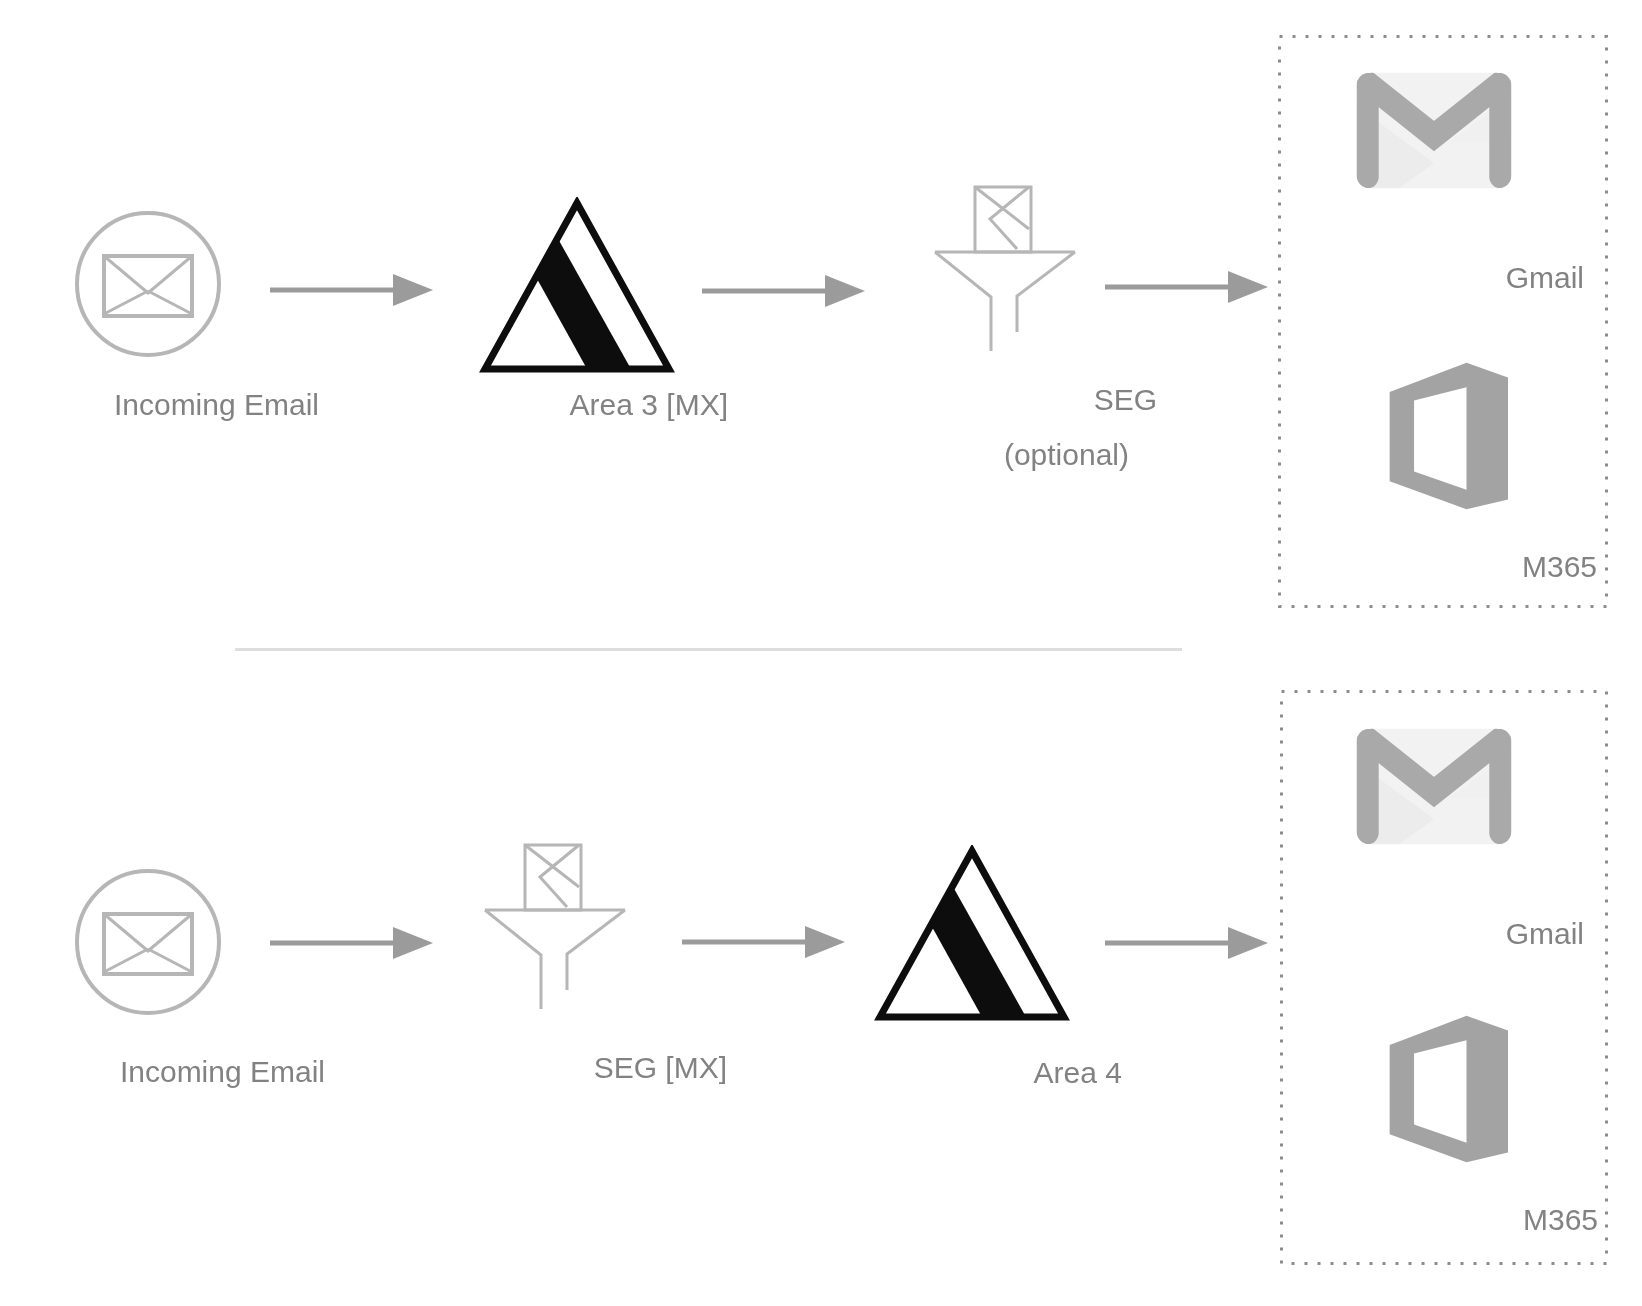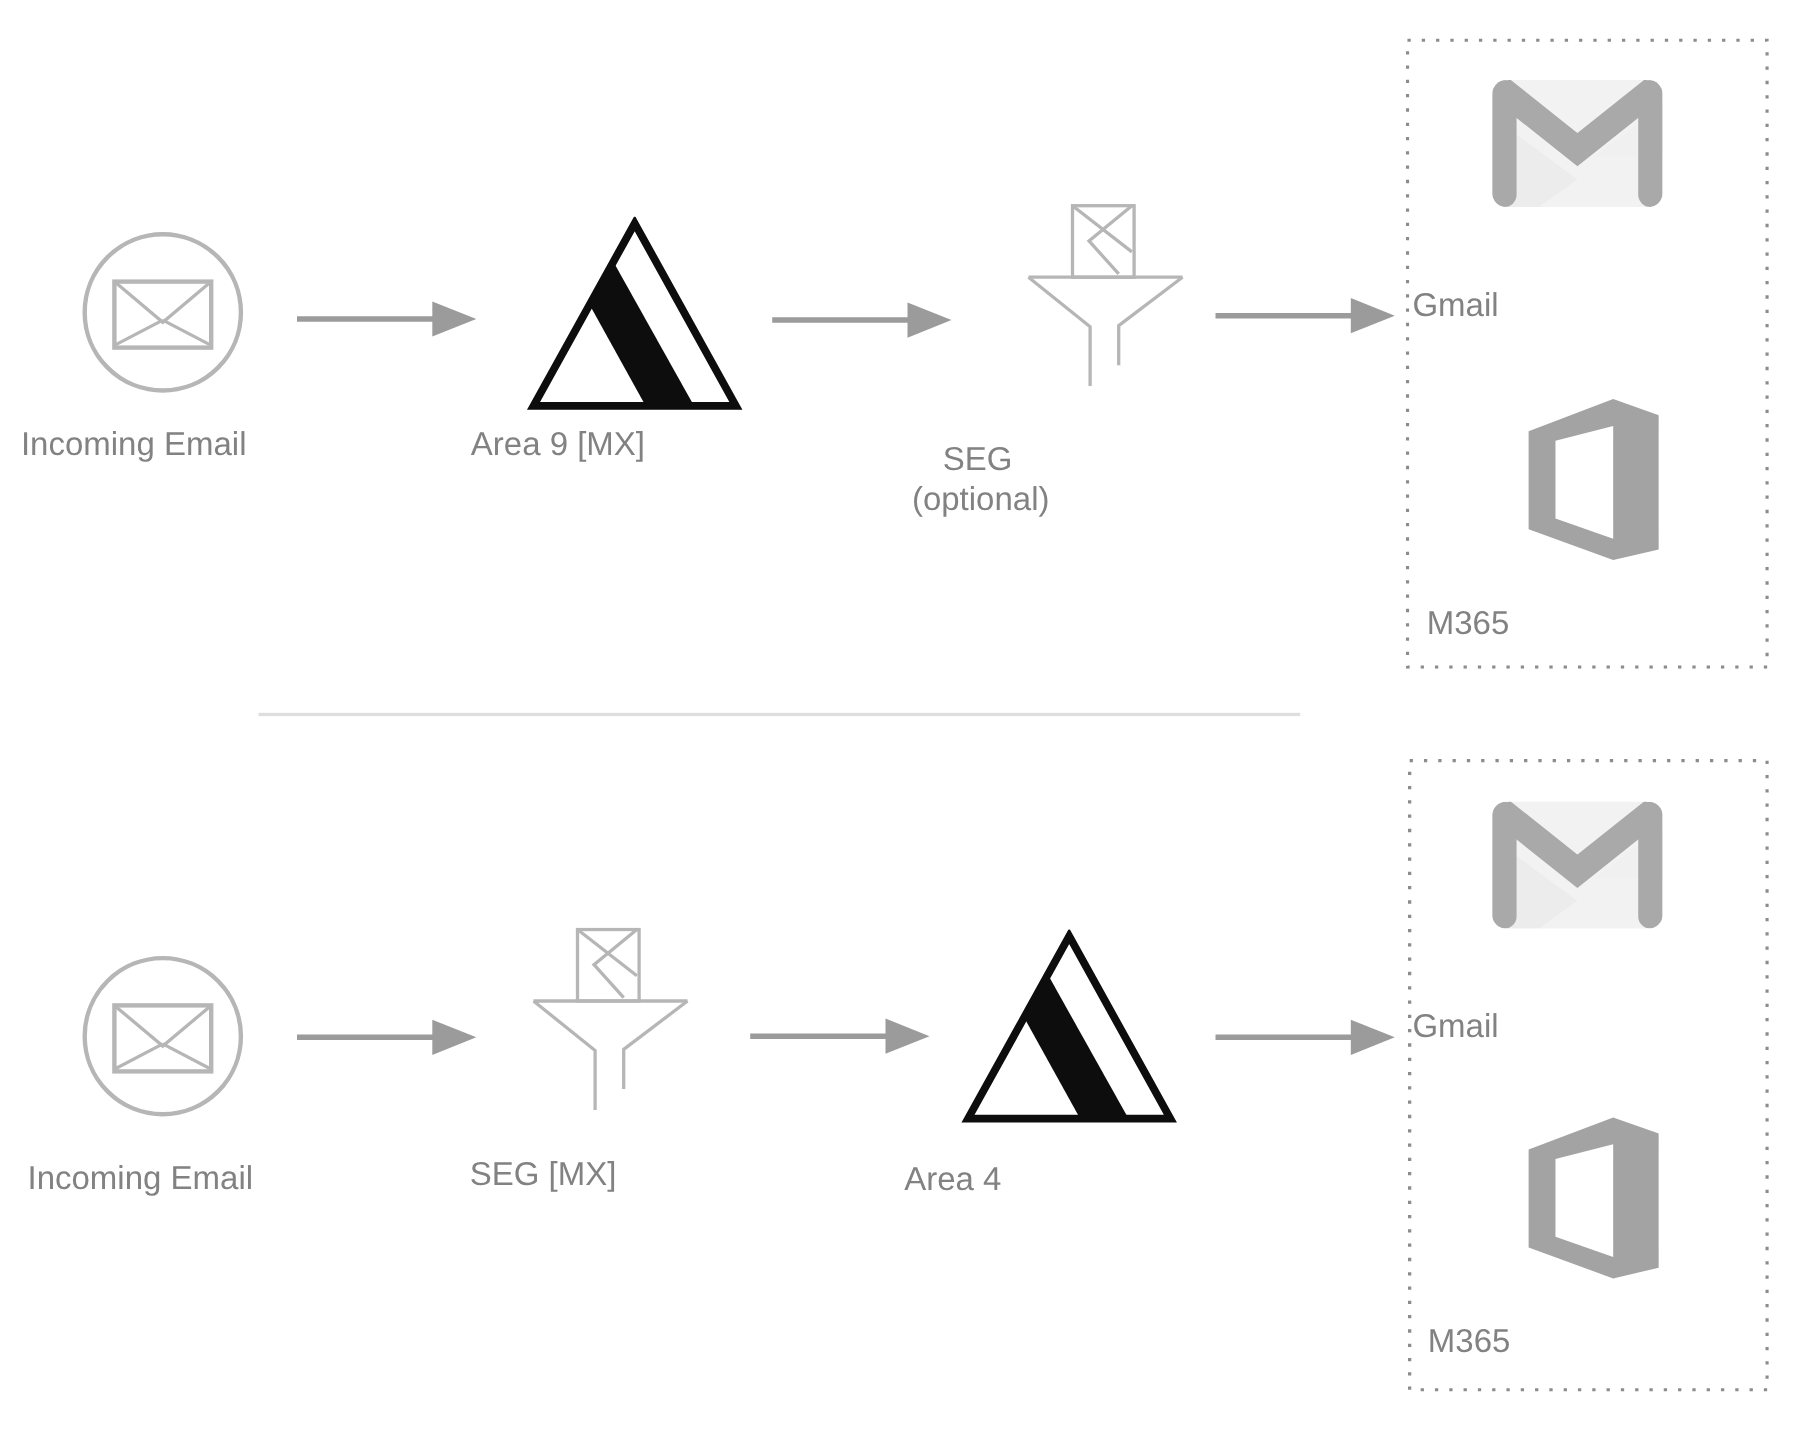--- a/index.html
+++ b/index.html
@@ -14,21 +14,21 @@
     --logo-black:#0d0d0d;
     --divider:#dedede;
   }
   html,body{margin:0;padding:0;}
   body{background:#fff;font-family:"Liberation Sans","DejaVu Sans",sans-serif;}
   .canvas{
     position:relative;width:1642px;height:1306px;background:var(--canvas-bg);overflow:hidden;
   }
   .abs{position:absolute;}
   .lbl{
-    position:absolute;width:300px;text-align:left;
+    position:absolute;width:300px;text-align:right;
     font-size:30px;line-height:36px;color:var(--label-text);
     white-space:nowrap;
   }
   .stroke-light{stroke:var(--light-stroke);fill:none;}
   .stroke-arrow{stroke:var(--arrow);fill:none;}
   .fill-arrow{fill:var(--arrow);}
   .dash-rect{stroke:var(--dots);fill:none;stroke-dasharray:3 10;stroke-width:3;}
   .divider{
     position:absolute;left:235px;top:648px;width:947px;height:3px;
     background:var(--divider);
@@ -52,36 +52,36 @@
 
     <svg class="abs" style="left:266px;top:272px" width="170" height="36" viewBox="0 0 170 36">
       <line class="stroke-arrow" x1="4" y1="18" x2="132" y2="18" stroke-width="5"></line>
       <polygon class="fill-arrow" points="127,2 167,18 127,34"></polygon>
     </svg>
 
     <svg class="abs" style="left:477px;top:197px" width="200" height="180" viewBox="0 0 200 180">
       <path d="M100,6 L192,172 L8,172 Z" fill="#ffffff" stroke="var(--logo-black)" stroke-width="7"></path>
       <path d="M80.6,41 L154,172 L110,172 L59,80 Z" fill="var(--logo-black)"></path>
     </svg>
-    <div class="lbl" style="left:428px;top:387px">Area 9 [MX]</div>
+    <div class="lbl" style="left:428px;top:387px">Area 3 [MX]</div>
 
     <svg class="abs" style="left:698px;top:273px" width="170" height="36" viewBox="0 0 170 36">
       <line class="stroke-arrow" x1="4" y1="18" x2="132" y2="18" stroke-width="5"></line>
       <polygon class="fill-arrow" points="127,2 167,18 127,34"></polygon>
     </svg>
 
     <svg class="abs" style="left:933px;top:185px" width="144" height="170" viewBox="0 0 144 170">
       <rect class="stroke-light" x="42" y="2" width="56" height="65" stroke-width="3"></rect>
       <path class="stroke-light" stroke-width="3" d="M42,2 L96,44"></path>
       <path class="stroke-light" stroke-width="3" d="M96,2 L57,34 L84,64"></path>
       <path class="stroke-light" stroke-width="3" d="M2,67 H142"></path>
       <path class="stroke-light" stroke-width="3" d="M2,67 L58,112 V166"></path>
       <path class="stroke-light" stroke-width="3" d="M142,67 L84,111 V147"></path>
     </svg>
-    <div class="lbl" style="left:857px;top:400px">SEG</div>
+    <div class="lbl" style="left:857px;top:382px">SEG</div>
     <div class="lbl" style="left:829px;top:437px">(optional)</div>
 
     <svg class="abs" style="left:1101px;top:269px" width="170" height="36" viewBox="0 0 170 36">
       <line class="stroke-arrow" x1="4" y1="18" x2="132" y2="18" stroke-width="5"></line>
       <polygon class="fill-arrow" points="127,2 167,18 127,34"></polygon>
     </svg>
 
     <div class="abs" style="left:1278px;top:35px;width:330px;height:573px">
       <svg width="330" height="573" viewBox="0 0 330 573" style="position:absolute;left:0;top:0">
         <rect class="dash-rect" x="1.5" y="1.5" width="327" height="570"></rect>

